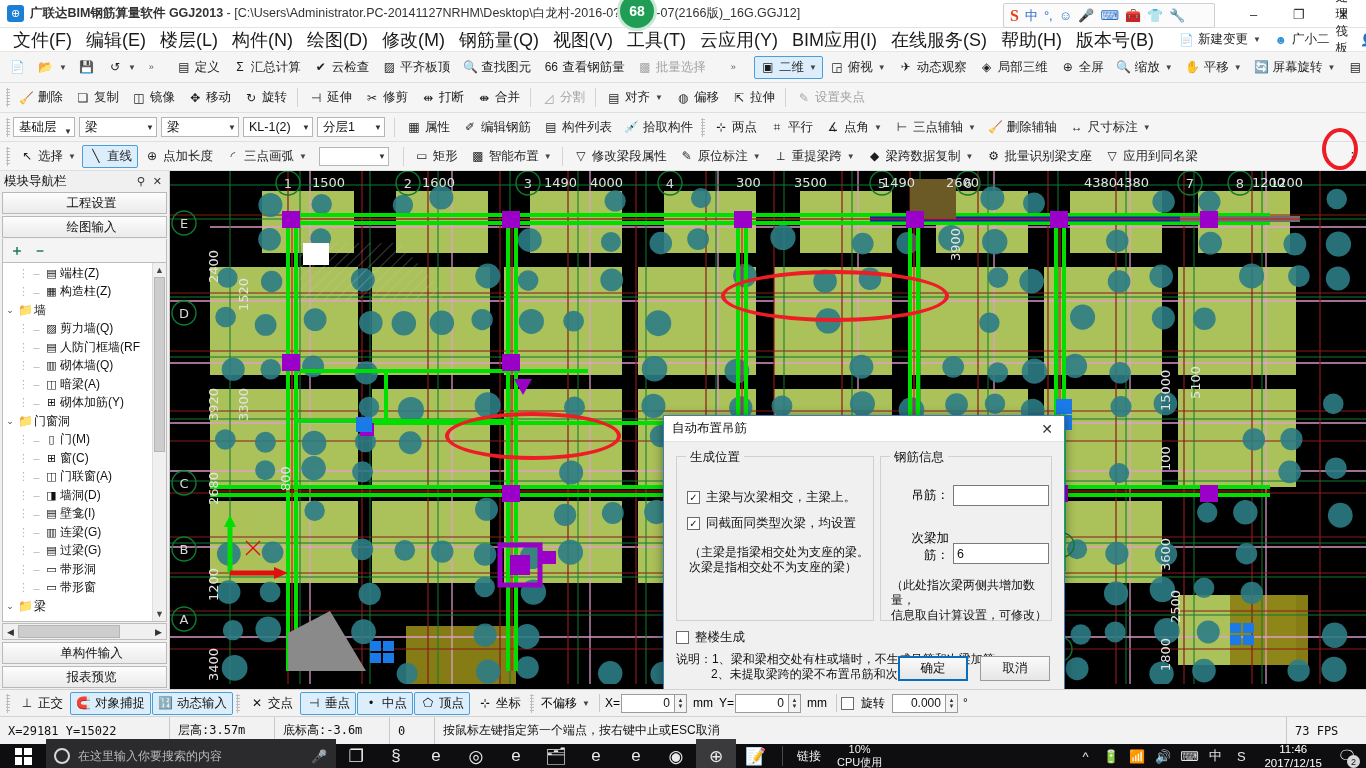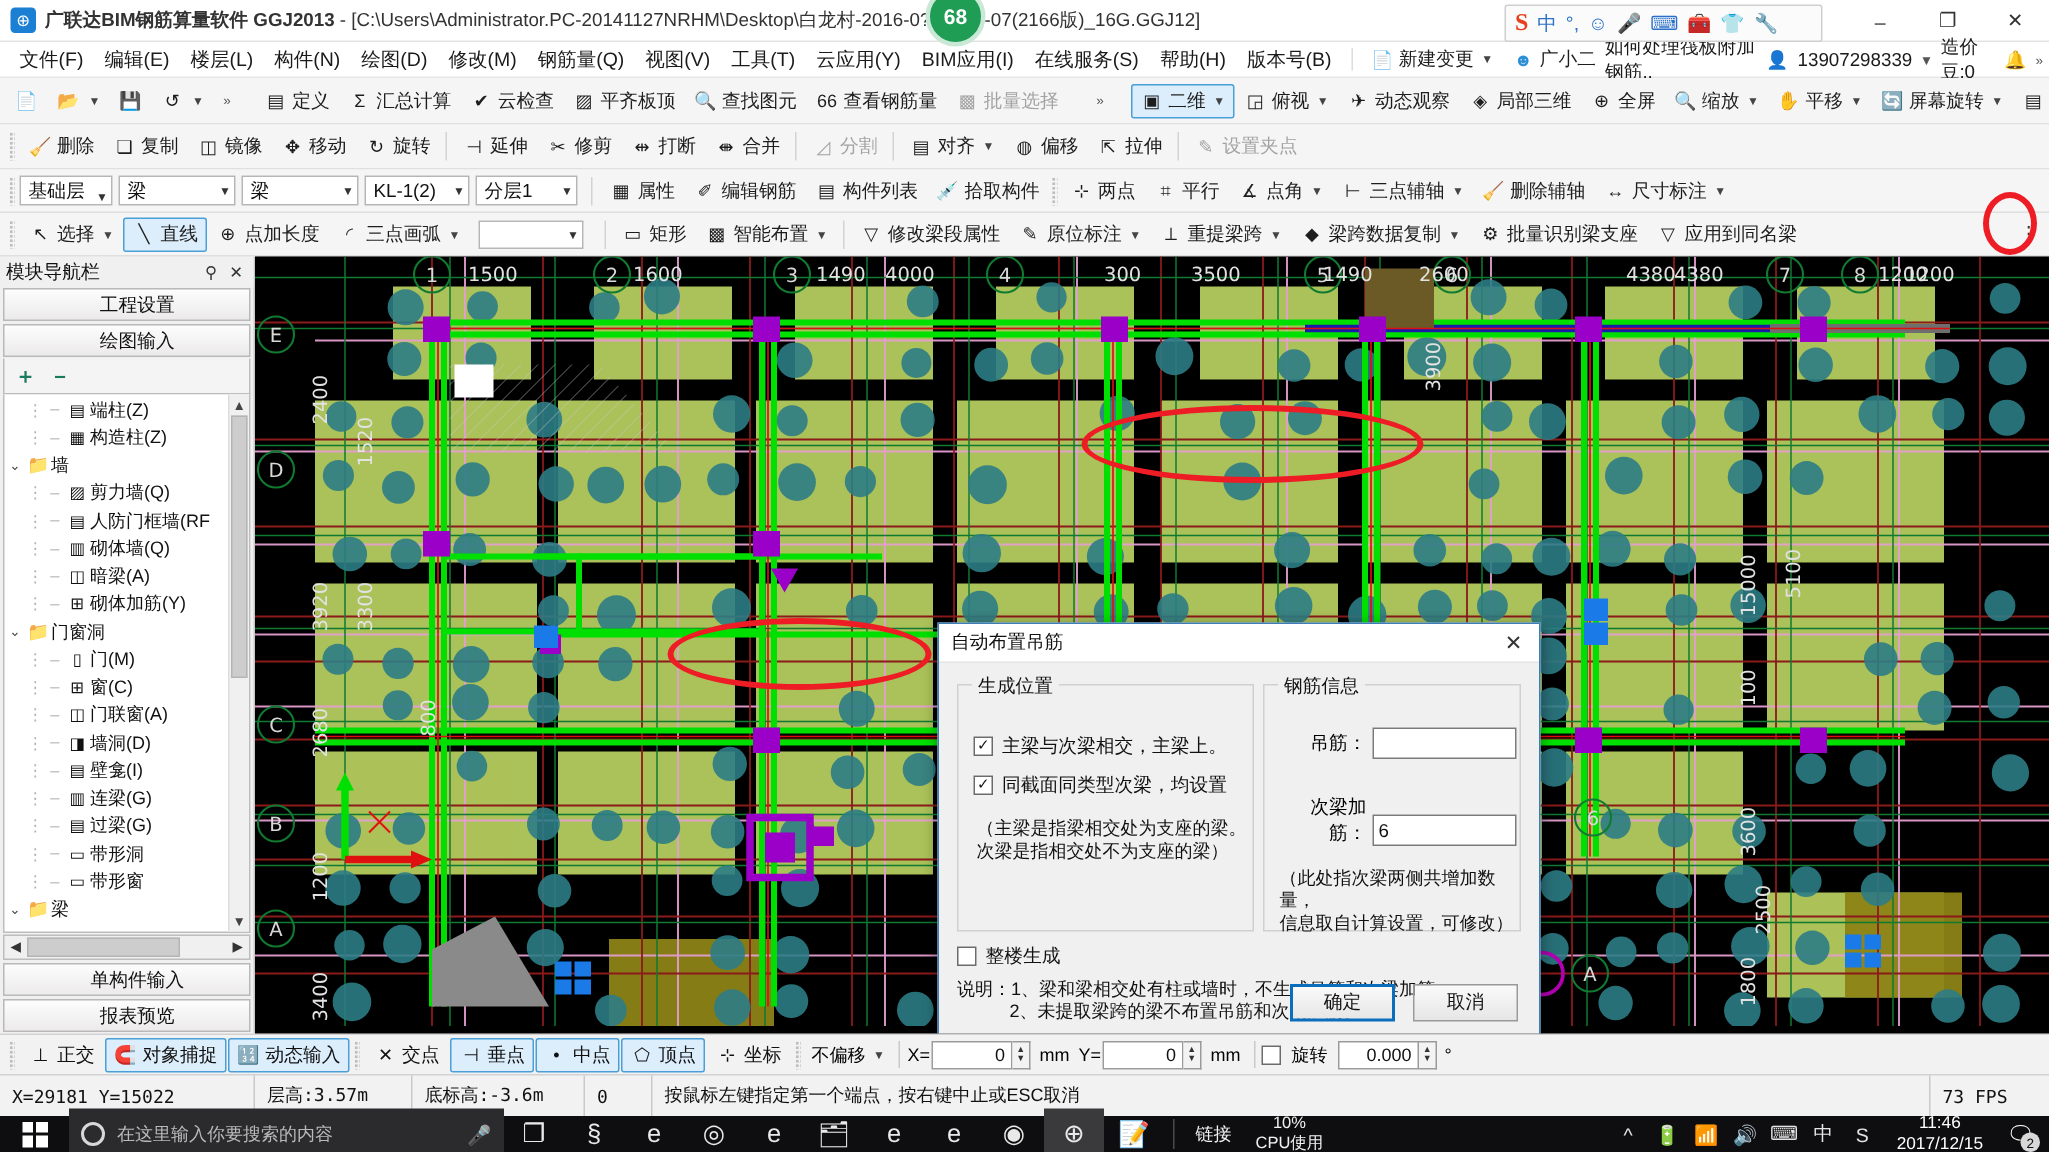--- a/index.html
+++ b/index.html
@@ -42,21 +42,21 @@
     display:flex; align-items:center; gap:6px; padding:0 6px; z-index:35;
   }
   .ime span { font-size:13px; color:#2a6fc9; }
   .ime .slogo { color:#e8401a; font-weight:bold; font-size:16px; font-family:"Liberation Serif",serif; }
 
   
   .menubar {
     height:24px; background:#fff; display:flex; align-items:center;
     padding-left:6px; border-bottom:1px solid #e6e6e6; flex:none; position:relative;
   }
-  .menu-item { padding:2px 7px; font-size:13px; color:#1a1a1a; white-space:nowrap; }
+  .menu-item { padding:2px 7px; font-size:18px; color:#1a1a1a; white-space:nowrap; }
   .menu-sep { width:1px;height:15px;background:#dcdcdc;margin:0 6px; }
   .menu-right { margin-left:auto; display:flex; align-items:center; gap:5px; padding-right:4px; }
   .mr-link { color:#1a1a1a; font-size:12.5px; }
   .chev { font-size:9px; color:#555; }
 
   
   .tb {
     display:flex; align-items:center; background:#f5f5f5;
     border-bottom:1px solid #dfdfdf; flex:none; height:31px; padding-left:4px; gap:1px;
     position:relative;
@@ -119,21 +119,21 @@
              display:flex; align-items:center; }
   .hscroll .ar { width:15px;text-align:center;font-size:9px;color:#333; }
   .hscroll .thumb { height:13px; background:#cdcdcd; border:1px solid #b5b5b5; }
 
   
   .canvas { flex:1; position:relative; background:#000; overflow:hidden; }
   .cad { position:absolute; inset:0; }
 
   
   .dlg {
-    position:absolute; left:455px; top:244px; width:402px; height:277px;
+    position:absolute; left:493px; top:244px; width:402px; height:277px;
     background:#f0f0f0; border:1px solid #3d7fb5;
     box-shadow:0 2px 10px rgba(0,0,0,.45); z-index:60; font-size:12.5px;
   }
   .dlg-title { height:26px; background:#fff; display:flex; align-items:center;
                padding-left:8px; font-size:12.5px; color:#111; border-bottom:1px solid #e4e4e4; }
   .dlg-x { margin-left:auto; width:34px;height:26px;display:flex;align-items:center;justify-content:center;
            font-size:14px;color:#333; }
   .dlg-body { padding:6px 8px 0 8px; position:relative; height:calc(100% - 26px); }
   .gb { position:absolute; border:1px solid #d0d0d0; }
   .gb-lab { position:absolute; top:-8px; left:9px; background:#f0f0f0; padding:0 4px;

